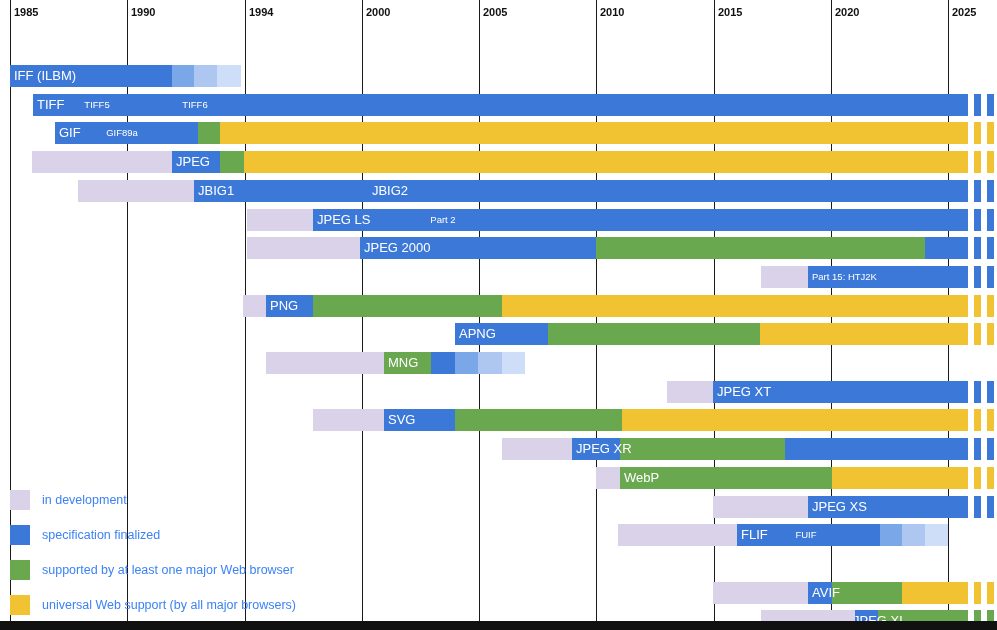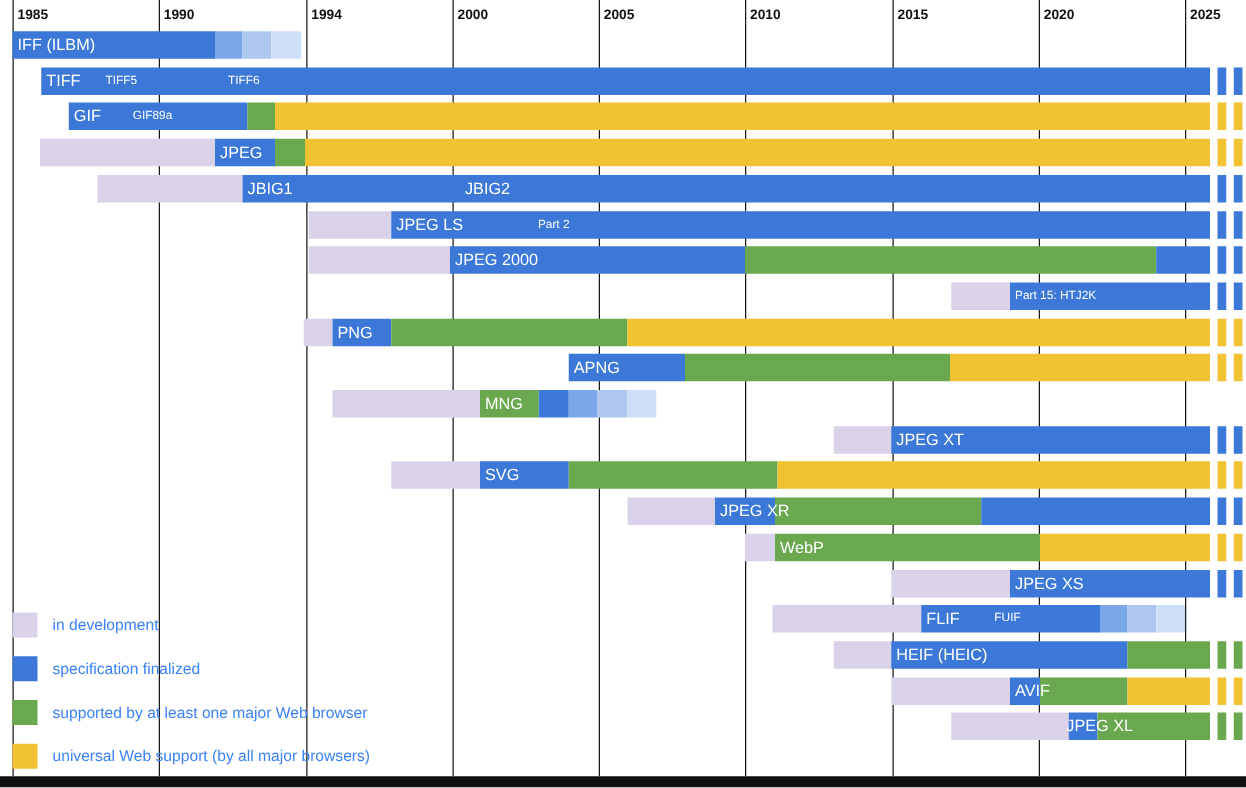--- a/index.html
+++ b/index.html
@@ -6,21 +6,21 @@
   body{width:997px;height:630px;position:relative;overflow:hidden;
        font-family:"Liberation Sans","DejaVu Sans",sans-serif;
        -webkit-font-smoothing:antialiased;}
 
   #chart{position:absolute;left:0;top:0;width:997px;height:630px;}
 
   .axis-line{position:absolute;top:0;width:1px;background:#1a1a1a;}
   .axis-label{position:absolute;top:6px;font-size:11px;font-weight:bold;color:#111;
               letter-spacing:0px;white-space:nowrap;}
 
-  .row{position:absolute;left:0;width:997px;height:22px;}
+  .row{position:absolute;left:0;width:997px;height:22px;margin-top:40px;}
   .seg{position:absolute;top:0;height:22px;}
 
   .lbl{position:absolute;top:0;height:22px;line-height:22px;color:#ffffff;
        font-size:13px;white-space:nowrap;padding-left:4px;box-sizing:border-box;}
   .lbl.sm{font-size:9.5px;}
   .lbl.c{text-align:center;padding-left:0;}
 
   .bottombar{position:absolute;left:0;bottom:0;width:997px;height:9px;background:#111;}
   .legend-row{position:absolute;left:0;height:20px;}
   .legend-sw{position:absolute;left:0;top:0;width:20px;height:20px;}
@@ -182,28 +182,20 @@
     </div>
     <div class="row" style="top: 484px;">
       <div class="seg" style="left: 618px; width: 119px; background: rgb(217, 210, 233);"></div>
       <div class="seg" style="left: 737px; width: 143px; background: rgb(60, 120, 216);"></div>
       <div class="seg" style="left: 880px; width: 22px; background: rgb(122, 167, 232);"></div>
       <div class="seg" style="left: 902px; width: 23px; background: rgb(173, 199, 240);"></div>
       <div class="seg" style="left: 925px; width: 23px; background: rgb(207, 222, 248);"></div>
       <div class="lbl" style="left: 737px;">FLIF</div>
       <div class="lbl c sm" style="left: 786px; width: 40px;">FUIF</div>
     </div>
-    <div class="row" style="top: 513px;">
-      <div class="seg" style="left: 667px; width: 46px; background: rgb(217, 210, 233);"></div>
-      <div class="seg" style="left: 713px; width: 189px; background: rgb(60, 120, 216);"></div>
-      <div class="seg" style="left: 902px; width: 66px; background: rgb(106, 168, 79);"></div>
-      <div class="seg" style="left: 974px; width: 7px; background: rgb(106, 168, 79);"></div>
-      <div class="seg" style="left: 987px; width: 7px; background: rgb(106, 168, 79);"></div>
-      <div class="lbl" style="left: 713px;">HEIF (HEIC)</div>
-    </div>
     <div class="row" style="top: 542px;">
       <div class="seg" style="left: 713px; width: 95px; background: rgb(217, 210, 233);"></div>
       <div class="seg" style="left: 808px; width: 24px; background: rgb(60, 120, 216);"></div>
       <div class="seg" style="left: 832px; width: 70px; background: rgb(106, 168, 79);"></div>
       <div class="seg" style="left: 902px; width: 66px; background: rgb(241, 194, 50);"></div>
       <div class="seg" style="left: 974px; width: 7px; background: rgb(241, 194, 50);"></div>
       <div class="seg" style="left: 987px; width: 7px; background: rgb(241, 194, 50);"></div>
       <div class="lbl" style="left: 808px;">AVIF</div>
     </div>
     <div class="row" style="top: 570px;">

